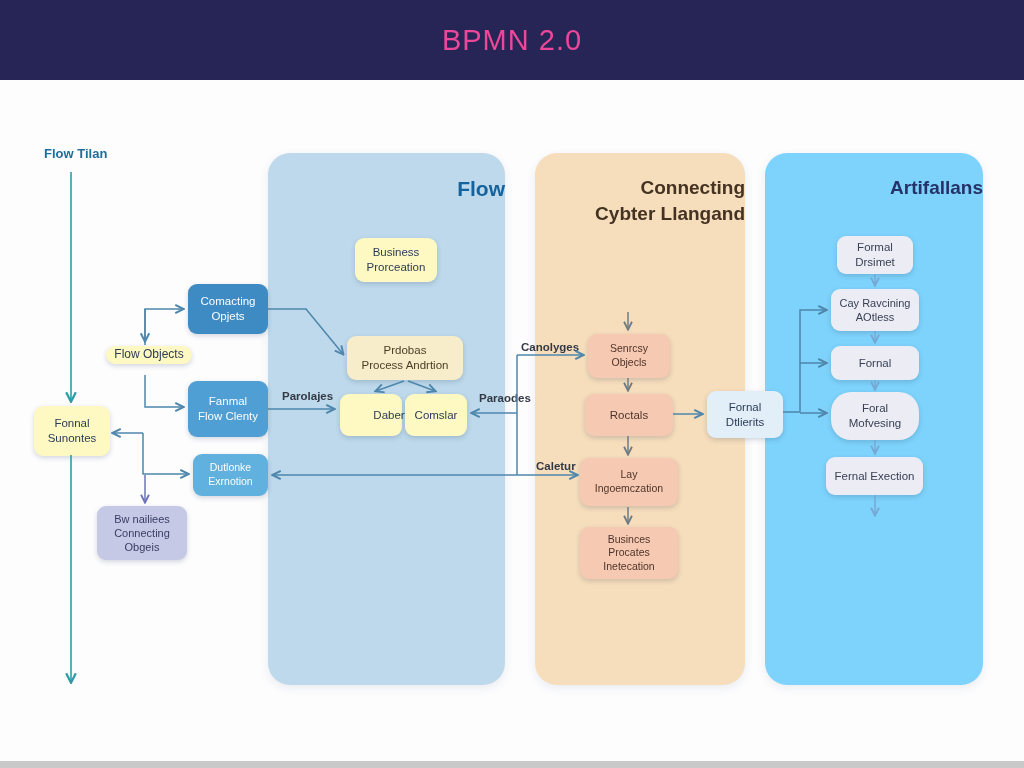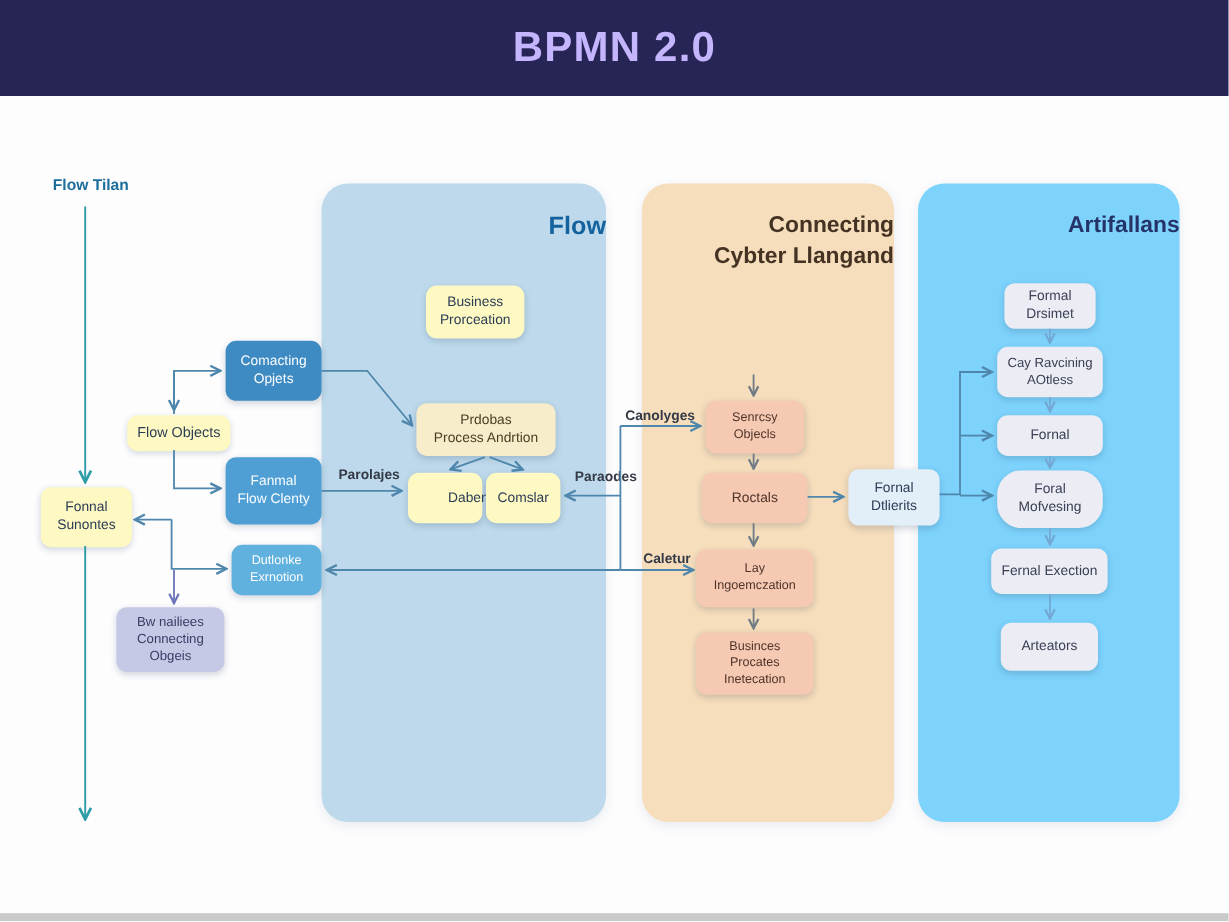--- a/index.html
+++ b/index.html
@@ -1,20 +1,20 @@
 <!DOCTYPE html>
 <html><head>
 <meta charset="utf-8">
 <style>
   html,body{margin:0;padding:0;background:#fff;}
   .stage{position:relative;width:1024px;height:768px;overflow:hidden;
          font-family:"Liberation Sans",sans-serif;background:#FDFDFE;}
   .header{position:absolute;left:0;top:0;width:1024px;height:80px;background:#272456;
           display:flex;align-items:center;justify-content:center;}
-  .header-title{color:#c4b5fd;font-size:35px;font-weight:700;letter-spacing:1px;}
+  .header-title{color:#ec4899;font-size:29px;font-weight:400;letter-spacing:1px;}
   .bottom-strip{position:absolute;left:0;bottom:0;width:1024px;height:7px;background:#C9C9C9;}
   .panel{position:absolute;top:153px;height:532px;border-radius:22px;
          box-shadow:0 3px 10px rgba(60,80,110,.10);}
   .panel-flow{left:268px;width:237px;background:#BDD9EB;}
   .panel-connecting{left:535px;width:210px;background:#F6DDBB;}
   .panel-artifacts{left:765px;width:218px;background:#7dd3fc;}
   .panel-title{margin-top:22px;text-align:right;font-size:19px;font-weight:600;
                white-space:pre-line;line-height:1.35;}
   .panel-flow .panel-title{color:#14639E;font-size:21px;}
   .panel-connecting .panel-title{color:#443223;}
@@ -52,21 +52,21 @@
     <div class="panel-title">Connecting
 Cybter Llangand</div>
   </div>
   <div class="panel panel-artifacts">
     <div class="panel-title">Artifallans</div>
   </div>
 
   <div class="lane-lbl">Flow Tilan</div>
   <div class="node n-blue" style="left:188px;top:284px;width:80px;height:50px;">Comacting
 Opjets</div>
-  <div class="node n-white" style="left:106px;top:346px;width:86px;height:30px;font-size:12px;">Flow Objects</div>
+  <div class="node n-white" style="left:106px;top:346px;width:86px;height:18px;font-size:12px;">Flow Objects</div>
   <div class="node n-blue2" style="left:188px;top:381px;width:80px;height:56px;">Fanmal
 Flow Clenty</div>
   <div class="node n-white" style="left:34px;top:406px;width:76px;height:50px;">Fonnal
 Sunontes</div>
   <div class="node n-blue3" style="left:193px;top:454px;width:75px;height:42px;font-size:10.5px;">Dutlonke
 Exrnotion</div>
   <div class="node n-lav" style="left:97px;top:506px;width:90px;height:54px;font-size:11px;">Bw nailiees
 Connecting
 Obgeis</div>
 
@@ -95,21 +95,20 @@
 Dtlierits</div>
 
   <div class="node n-artif" style="left:837px;top:236px;width:76px;height:38px;">Formal
 Drsimet</div>
   <div class="node n-artif" style="left:831px;top:289px;width:88px;height:42px;font-size:11px;">Cay Ravcining
 AOtless</div>
   <div class="node n-artif" style="left:831px;top:346px;width:88px;height:34px;">Fornal</div>
   <div class="node n-artif" style="left:831px;top:392px;width:88px;height:48px;border-radius:20px;">Foral
 Mofvesing</div>
   <div class="node n-artif" style="left:826px;top:457px;width:97px;height:38px;">Fernal Exection</div>
-  <div class="node n-artif" style="left:834px;top:519px;width:81px;height:40px;">Arteators</div>
 
   <svg class="overlay" width="1024" height="768" viewBox="0 0 1024 768">
     <defs>
       <marker id="mB" viewBox="0 0 8 8" refX="6.5" refY="4" markerWidth="7.5" markerHeight="7.5" orient="auto">
         <path d="M1,1 L7,4 L1,7" fill="none" stroke="#4E86AC" stroke-width="1.4"></path>
       </marker>
       <marker id="mT" viewBox="0 0 8 8" refX="6.5" refY="4" markerWidth="8" markerHeight="8" orient="auto">
         <path d="M1,1 L7,4 L1,7" fill="none" stroke="#2E9CA6" stroke-width="1.4"></path>
       </marker>
       <marker id="mG" viewBox="0 0 8 8" refX="6.5" refY="4" markerWidth="7" markerHeight="7" orient="auto">

